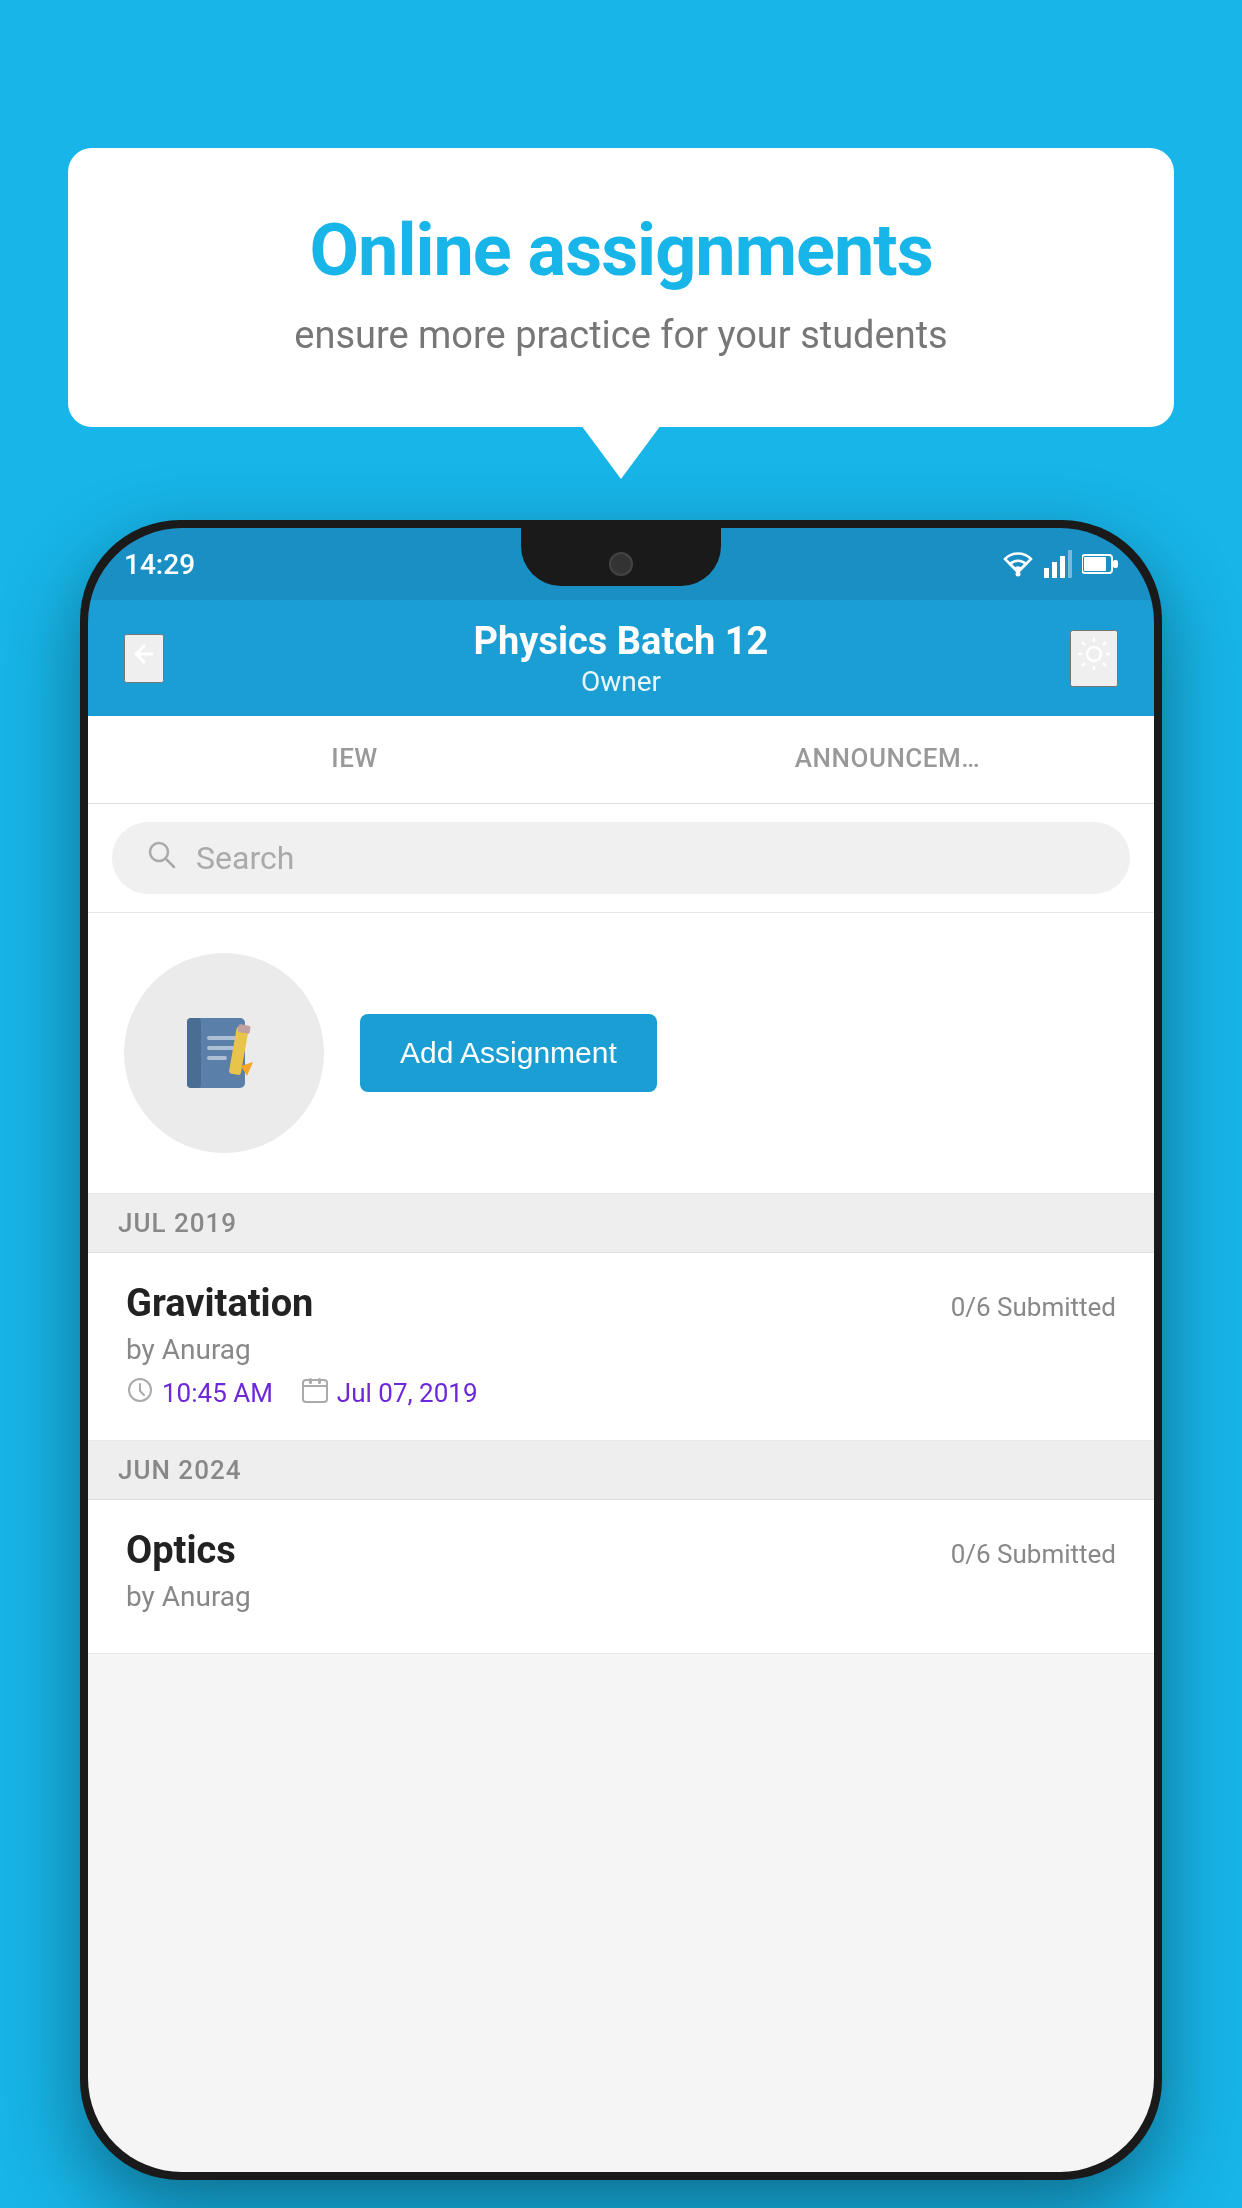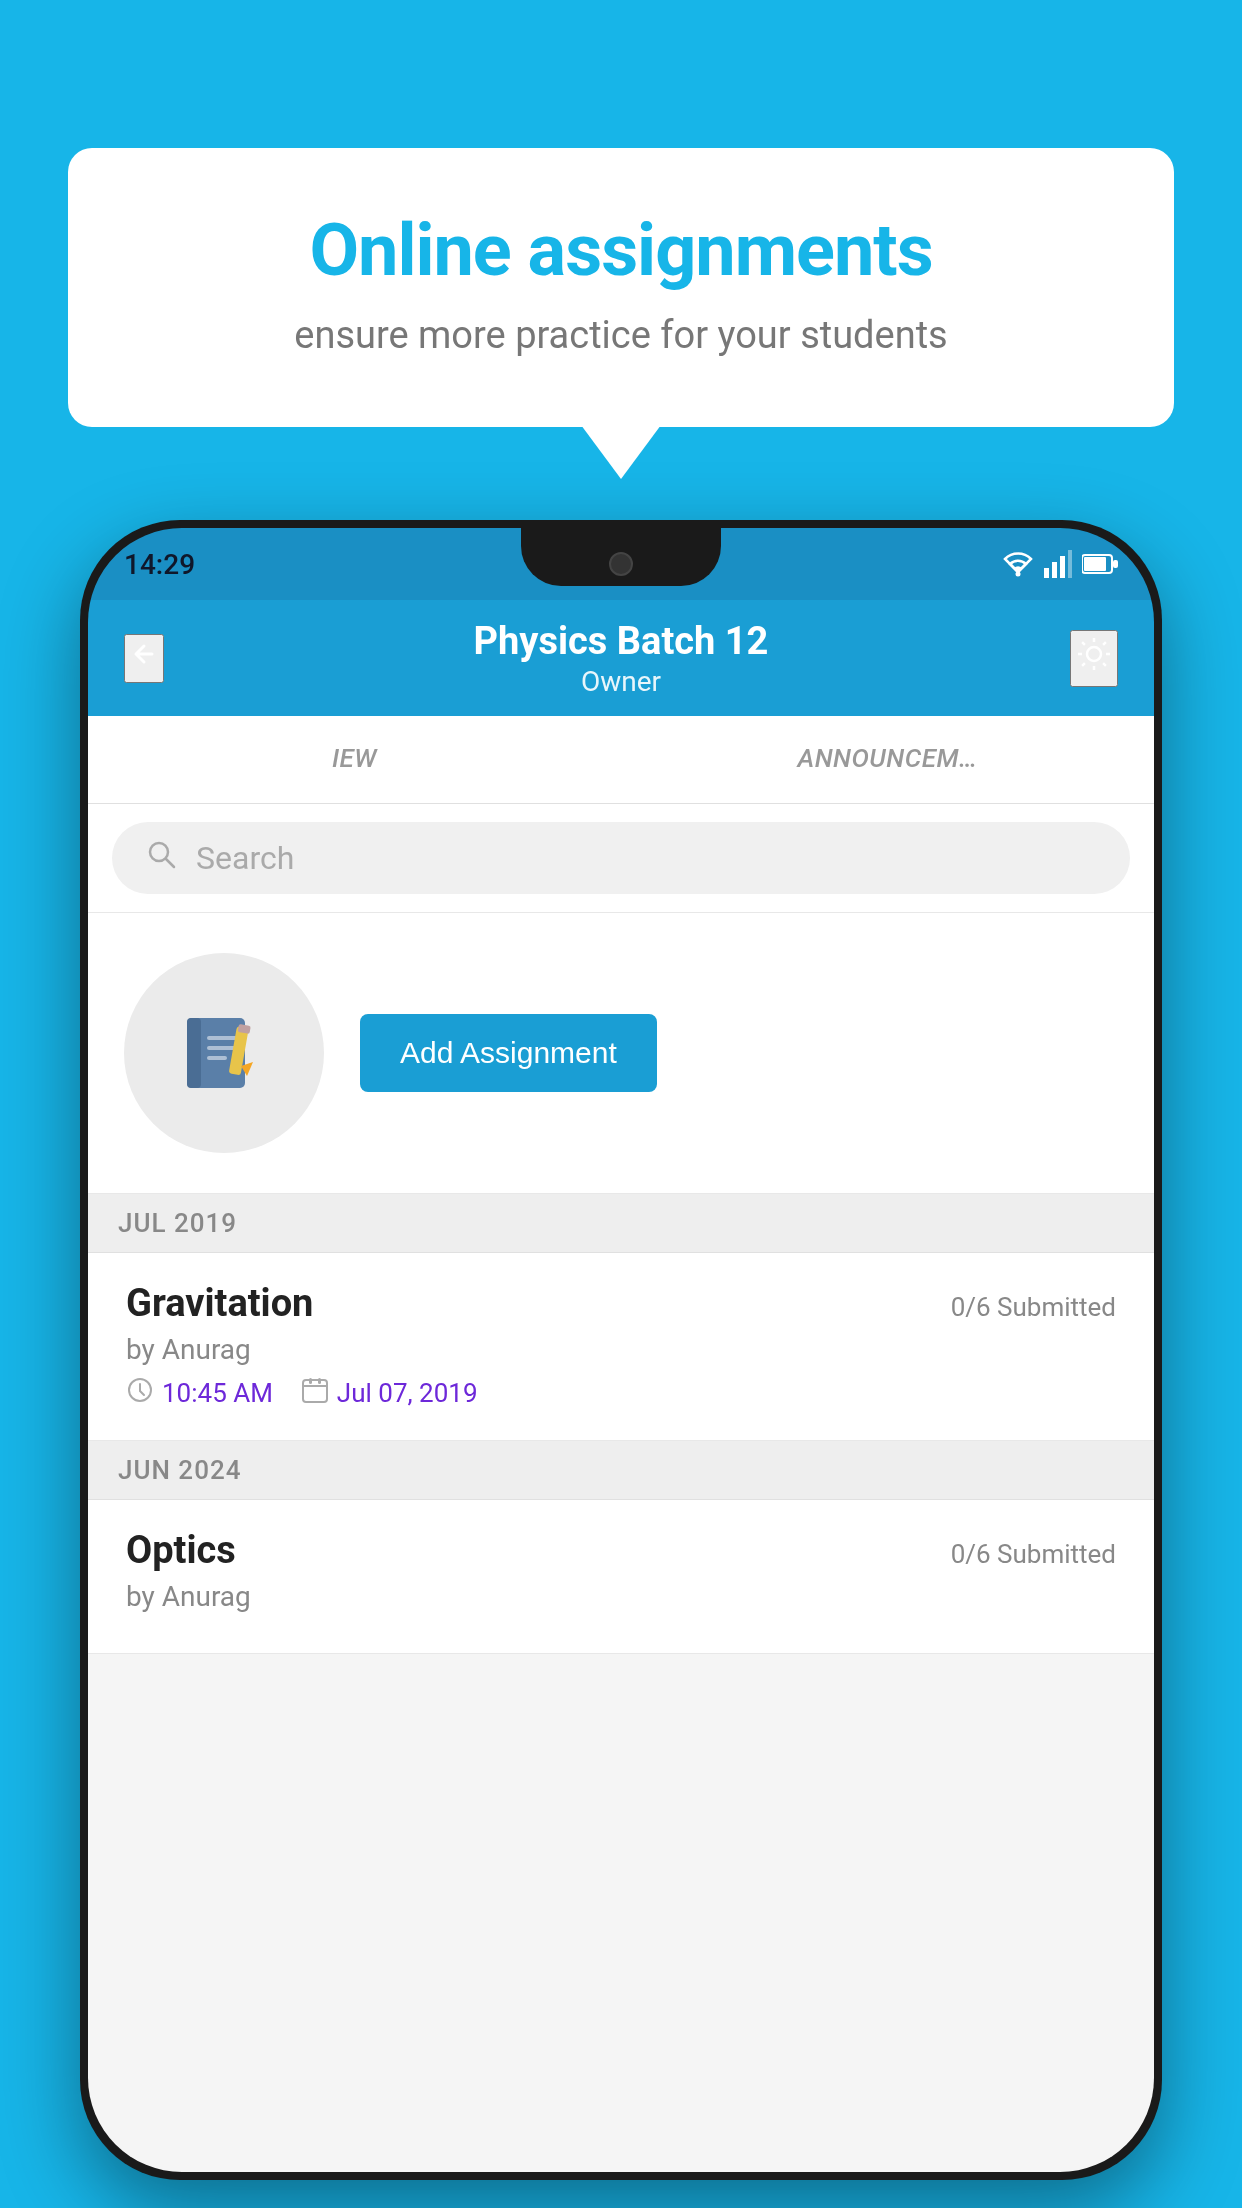--- a/index.html
+++ b/index.html
@@ -106,21 +106,21 @@
       right: 0;
       height: 72px;
       background: #1a8fc4;
       display: flex;
       align-items: center;
       justify-content: space-between;
       padding: 0 36px;
       z-index: 50;
     }
     .status-time {
-      color: #0f172a;
+      color: #ffffff;
       font-size: 28px;
       font-weight: 500;
     }
     .status-icons {
       display: flex;
       align-items: center;
       gap: 10px;
     }
 
     
@@ -171,21 +171,20 @@
     .tabs-bar {
       position: absolute;
       top: 188px;
       left: 0;
       right: 0;
       height: 88px;
       background: white;
       display: flex;
       align-items: stretch;
       border-bottom: 1px solid #e0e0e0;
-      font-style: italic;
     }
     .tab-item {
       flex: 1;
       display: flex;
       align-items: center;
       justify-content: center;
       font-size: 26px;
       color: #999;
       font-weight: 500;
       letter-spacing: 0.5px;

